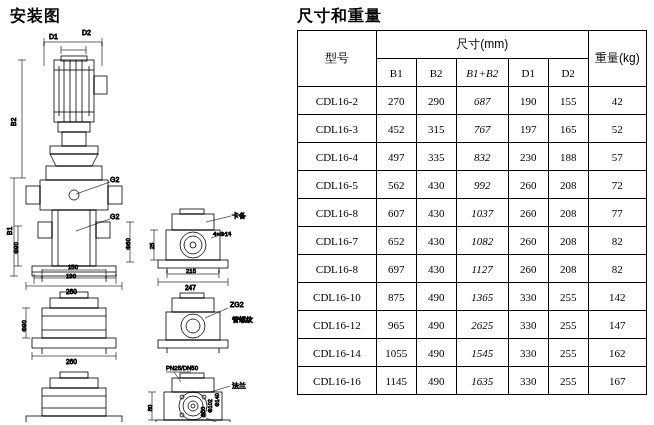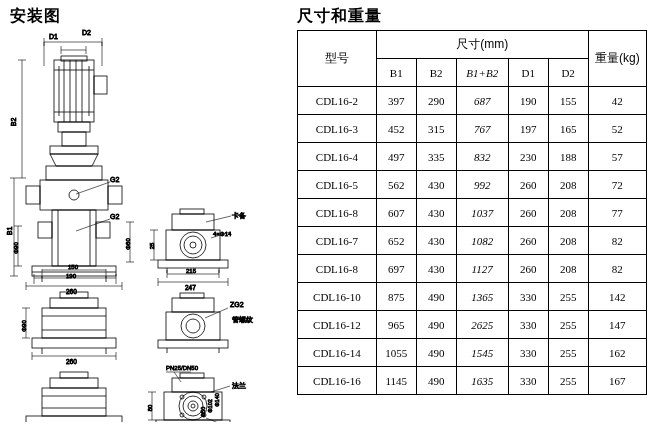--- a/index.html
+++ b/index.html
@@ -343,21 +343,21 @@
             <th class="sub">B2</th>
             <th class="sum">B1+B2</th>
             <th class="sub">D1</th>
             <th class="sub">D2</th>
           </tr>
         </thead>
         <tbody id="table-body">
 
         <tr>
               <td class="model-col">CDL16-2</td>
-              <td class="sub">397</td>
+              <td class="sub">270</td>
               <td class="sub">290</td>
               <td class="sum">687</td>
               <td class="sub">190</td>
               <td class="sub">155</td>
               <td class="weight">42</td>
             </tr>
             <tr>
               <td class="model-col">CDL16-3</td>
               <td class="sub">452</td>
               <td class="sub">315</td>

